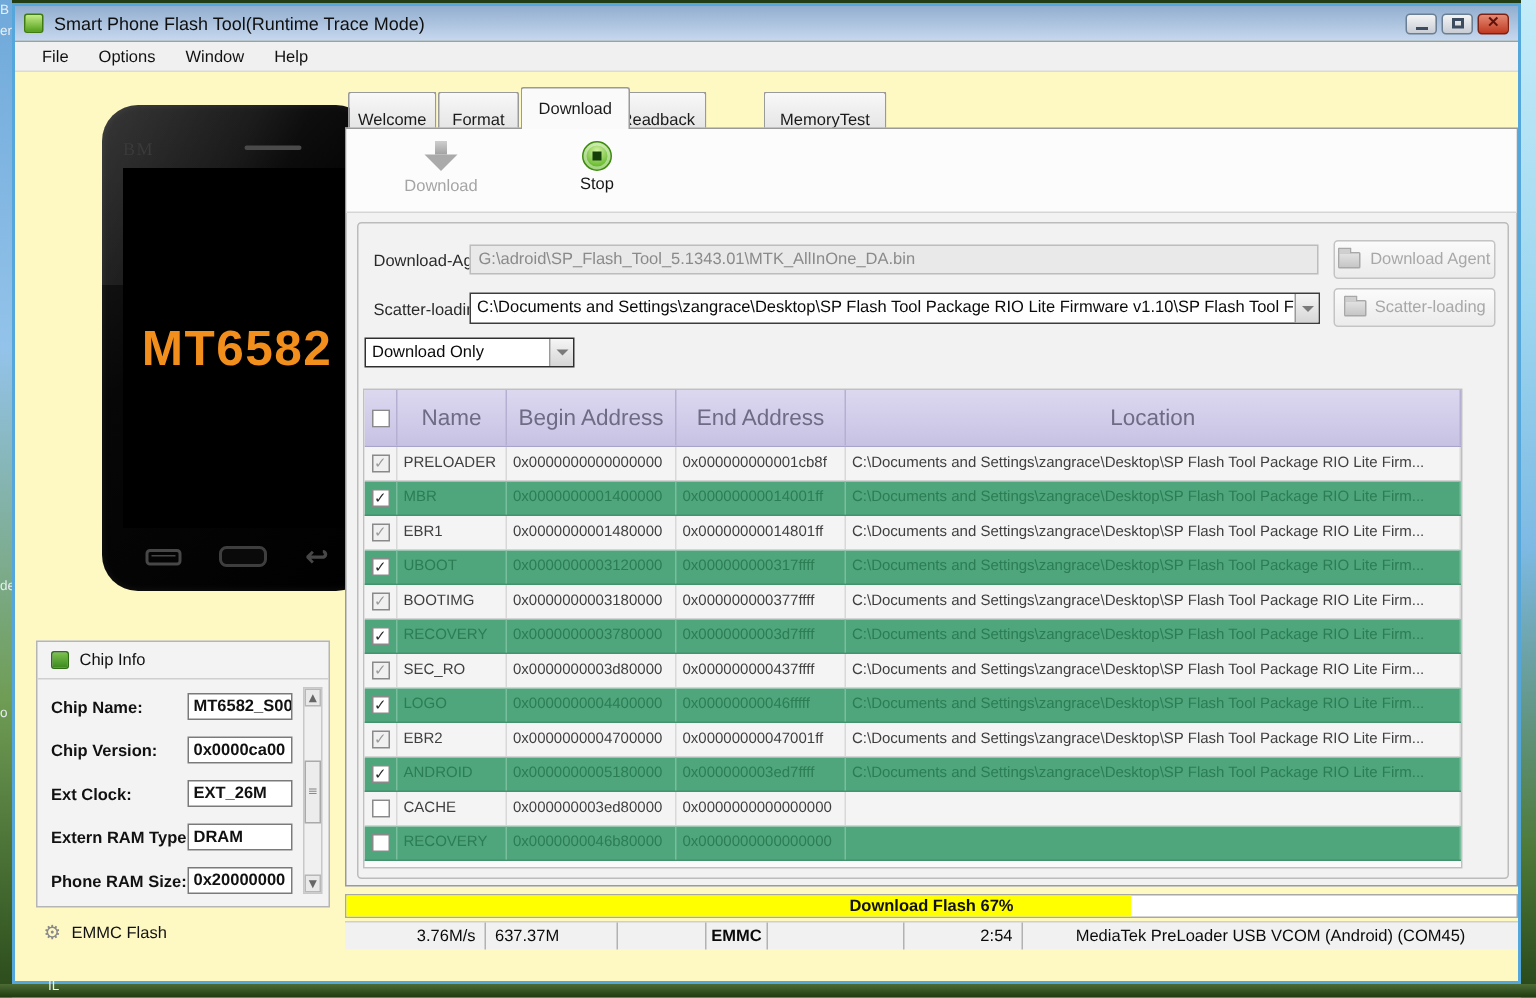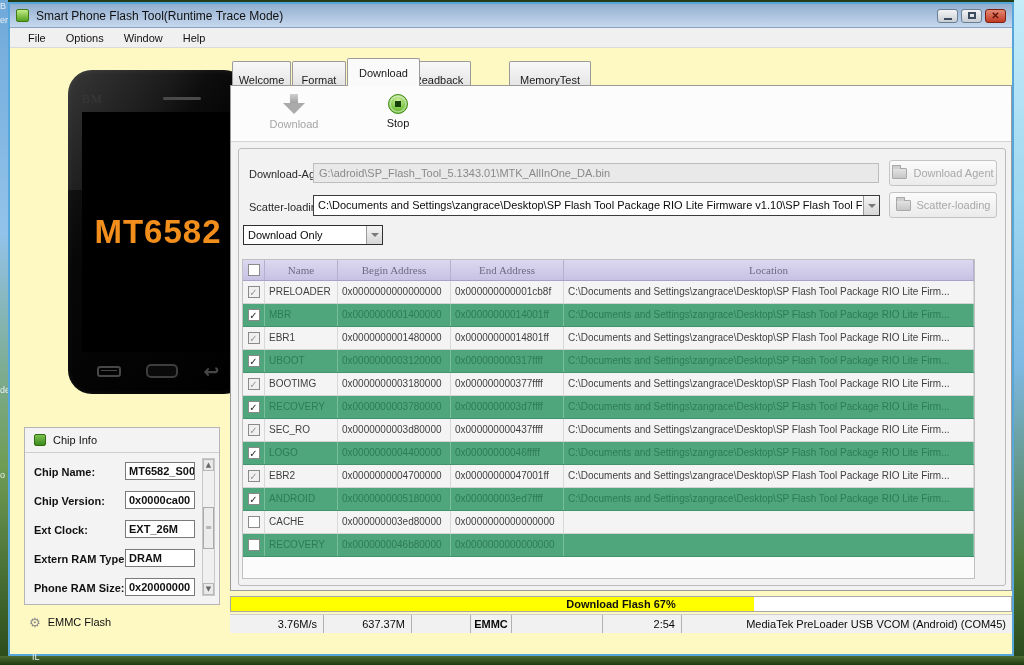--- a/index.html
+++ b/index.html
@@ -141,22 +141,22 @@
   .folder-icon { width:15px; height:11px; background:linear-gradient(#e2e2e2,#c6c6c6);
     border:1px solid #a8a8a8; border-radius:1px; position:relative;}
   .folder-icon::before { content:""; position:absolute; left:-1px; top:-4px; width:7px; height:3px;
     background:#cfcfcf; border:1px solid #a8a8a8; border-bottom:none; border-radius:1px 1px 0 0;}
   .mode-combo { position:absolute; left:4px; top:76px; width:140px; height:20px; background:#fff;
     border:1px solid #2f2f2f; font-size:11px; line-height:18px; padding-left:4px; color:#0a0a0a;}
 
   
   .table-wrap { position:absolute; left:3px; top:110px; width:733px; height:320px;
     border:1px solid #c0c0c0; background:#fbfbfb; overflow:hidden;}
-  .thead { display:flex; height:21px; background:linear-gradient(#dcd8f0,#c7c2e3);
-    border-bottom:1px solid #a8a3c8; color:#6e6b85; font-size:11px;font-family:Liberation Serif, serif;}
+  .thead { display:flex; height:38px; background:linear-gradient(#dcd8f0,#c7c2e3);
+    border-bottom:1px solid #a8a3c8; color:#6e6b85; font-size:15px;}
   .hcell { border-right:1px solid #b5b0d2; display:flex; align-items:center; justify-content:center;
     overflow:hidden; white-space:nowrap;}
   .c-cb { width:22px; flex:none; display:flex; align-items:center; justify-content:center;}
   .c-name { width:73px; flex:none;}
   .c-begin { width:113px; flex:none;}
   .c-end { width:113px; flex:none;}
   .c-loc { flex:1; }
   .trow { display:flex; height:23px; background:#f4f4f4; border-bottom:1px solid #d4d4d4;
     font-size:10px; color:#3f3f3f;}
   .trow.green { background:#4fa57c; color:#2c7d54; border-bottom-color:#43946e;}
@@ -173,26 +173,26 @@
   .progress { position:absolute; left:220px; top:592px; width:782px; height:16px;
     border:1px solid #a8a8a8; background:#fff; z-index:3;}
   .progress-fill { height:100%; background:#ffff00; }
   .progress-label { position:absolute; left:0; top:0; width:100%; height:100%; text-align:center;
     font-size:11px; line-height:14px; color:#111; font-weight:600;}
   .statusbar { position:absolute; left:220px; top:610px; width:782px; height:19px;
     background:#f1f1f1; border-top:1px solid #cfcfcf; display:flex; font-size:11px; color:#0a0a0a; z-index:3;}
   .scell { border-right:1px solid #b2b2b2; height:100%; line-height:18px; padding:0 6px;
     white-space:nowrap; overflow:hidden;}
   .s-speed { width:94px; text-align:right;}
-  .s-size { width:88px; text-align:right;}
+  .s-size { width:88px; text-align:left;}
   .s-e1 { width:59px; }
   .s-flash { width:41px; text-align:center; font-weight:bold; padding:0 2px;}
   .s-e2 { width:91px; }
   .s-time { width:79px; text-align:right;}
-  .s-port { flex:1; text-align:right; border-right:none;}
+  .s-port { flex:1; text-align:center; border-right:none;}
 </style>
 </head>
 <body>
 
 <div class="desktop-left"></div>
 <div class="desktop-right"></div>
 <div class="desktop-bottom"></div>
 <span class="desk-frag" style="top:1px;">B</span>
 <span class="desk-frag" style="top:15px;">er</span>
 <span class="desk-frag" style="top:385px;">de</span>

